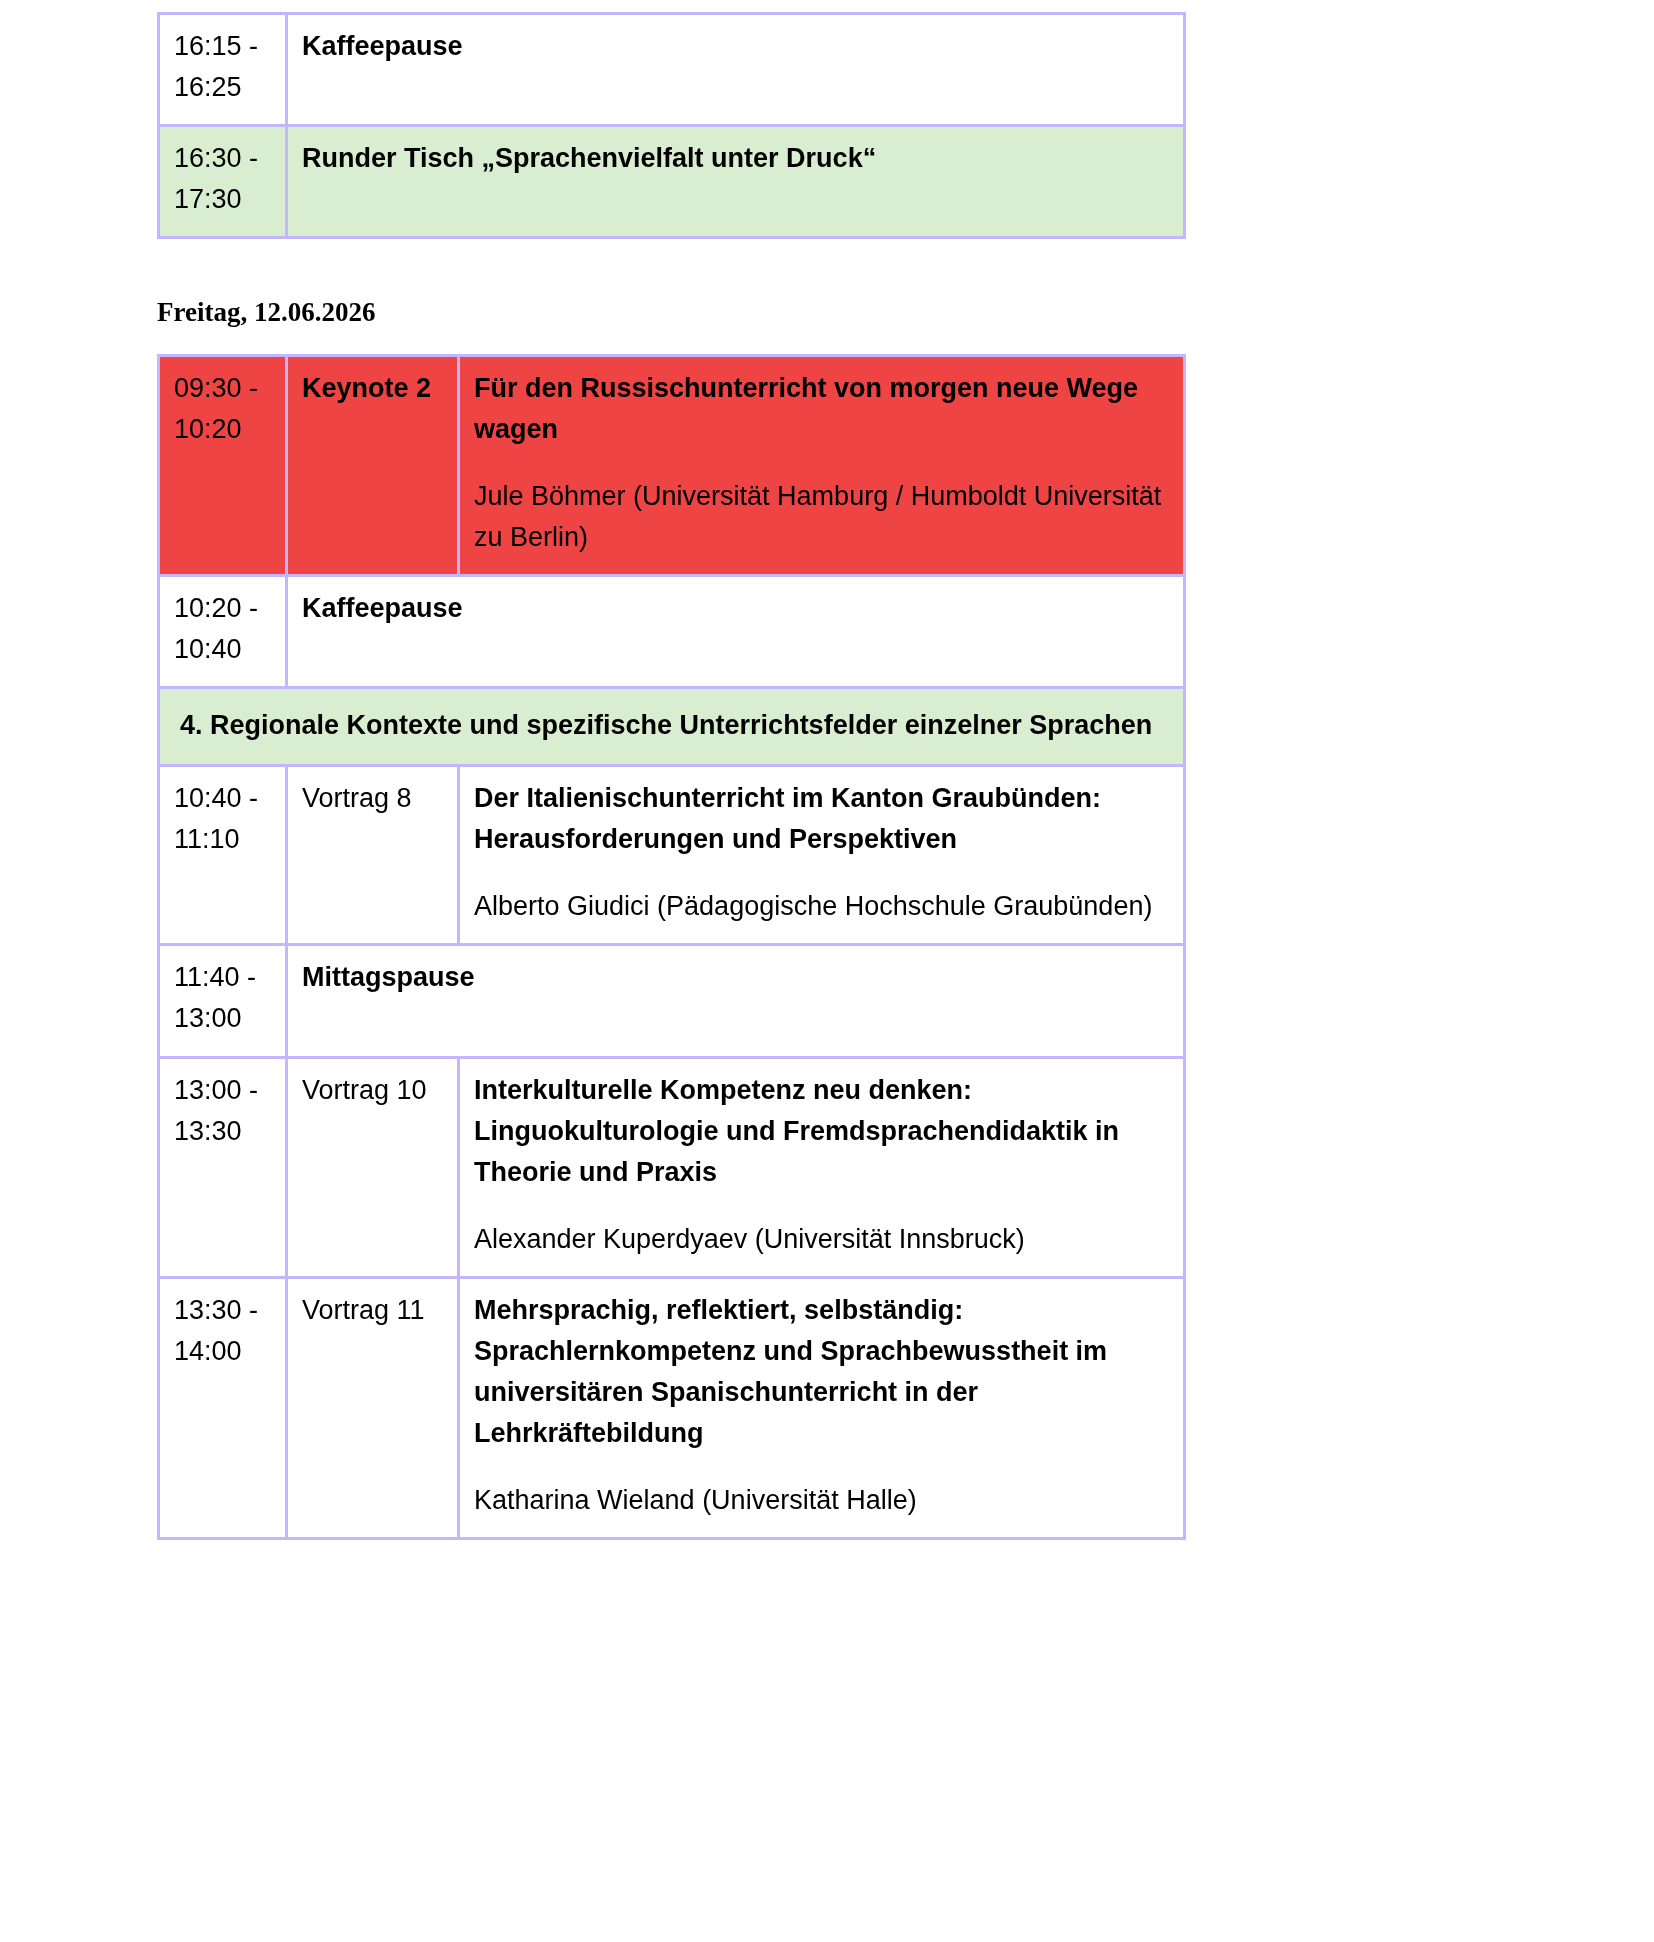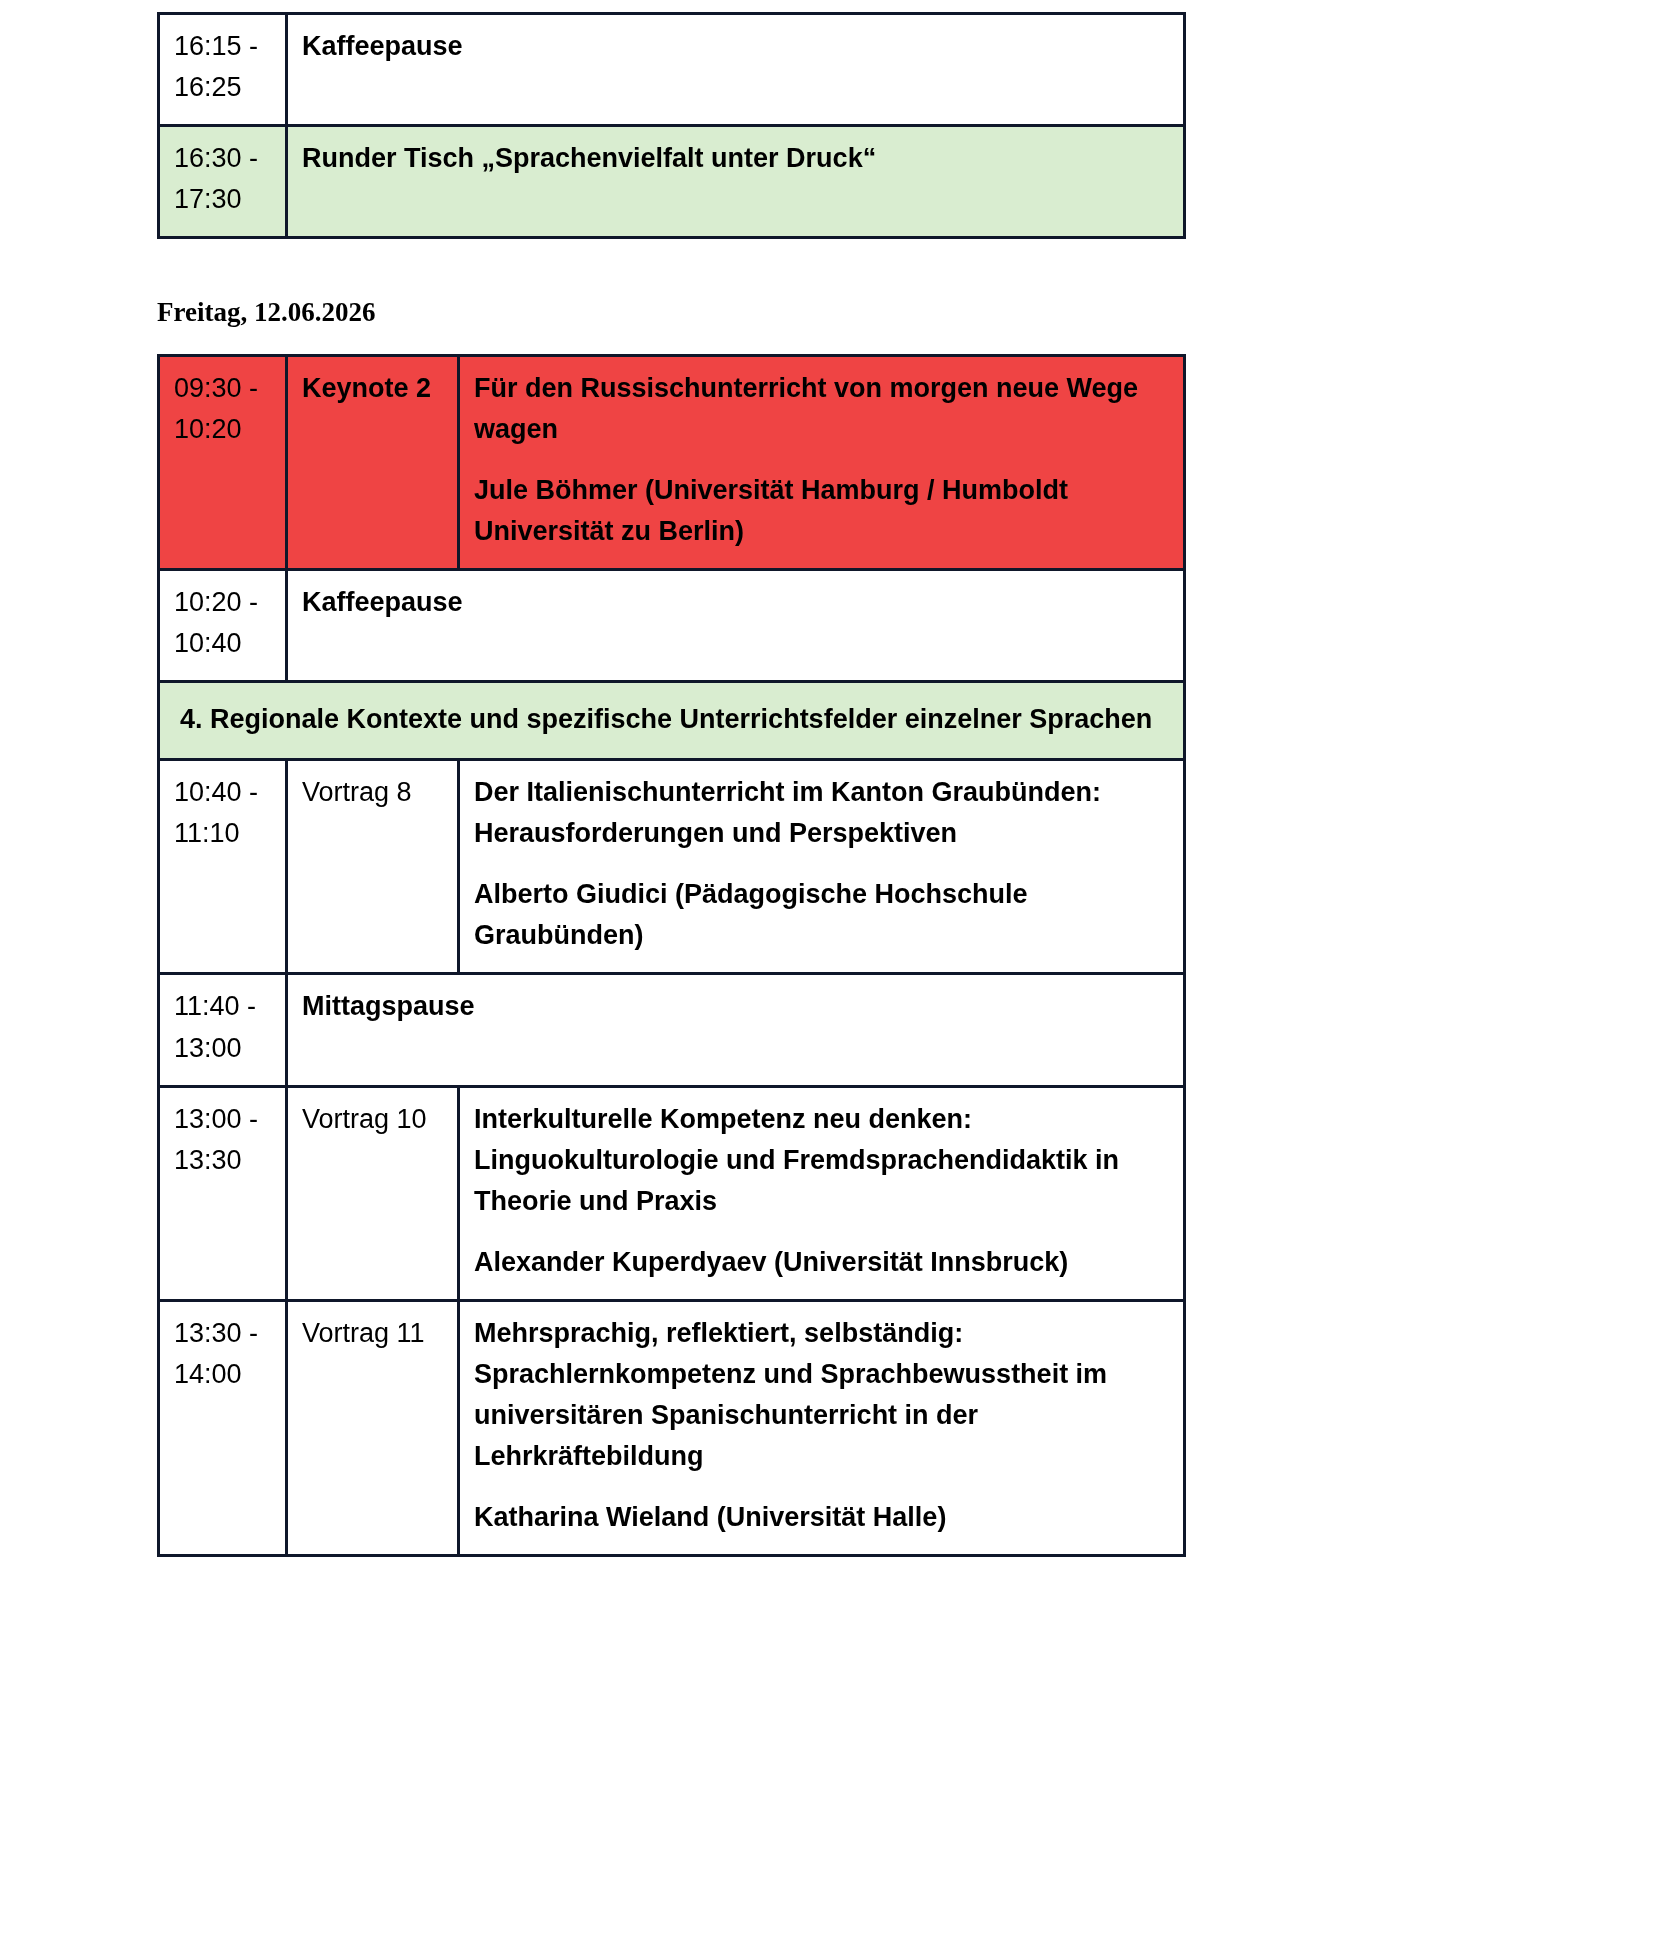--- a/index.html
+++ b/index.html
@@ -24,21 +24,21 @@
 
   
   .sched {
     border-collapse: collapse;
     table-layout: fixed;
     width: 1026px;
     margin-left: 157px;
     border: 3px solid #000;
   }
   .sched td {
-    border: 3px solid #0f172a;
+    border: 3px solid #c4b5fd;
     vertical-align: top;
     padding: 11px 14px 16px 14px;
     font-size: 27px;
     line-height: 1.52;
   }
   col.c-time  { width: 128px; }
   col.c-label { width: 172px; }
   col.c-body  { width: 726px; }
 
   
@@ -51,22 +51,22 @@
   .sect-head td {
     font-weight: bold;
     font-size: 27px;
     padding: 16px 14px 18px 20px;
   }
 
   .bg-green  { background: #d9edd0; padding-left: 46px; }
   .bg-peach  { background: #ef4444; }
 
   .speaker {
-    font-weight: bold;
-    margin-top: 20px;
+    font-weight: normal;
+    margin-top: 26px;
   }
   .ttl-line { display: block; }
 
   .day-heading {
     margin: 58px 0 26px 157px;
     font-size: 27px;
     font-weight: bold;
     font-family: Liberation Serif, serif;
   }
 

